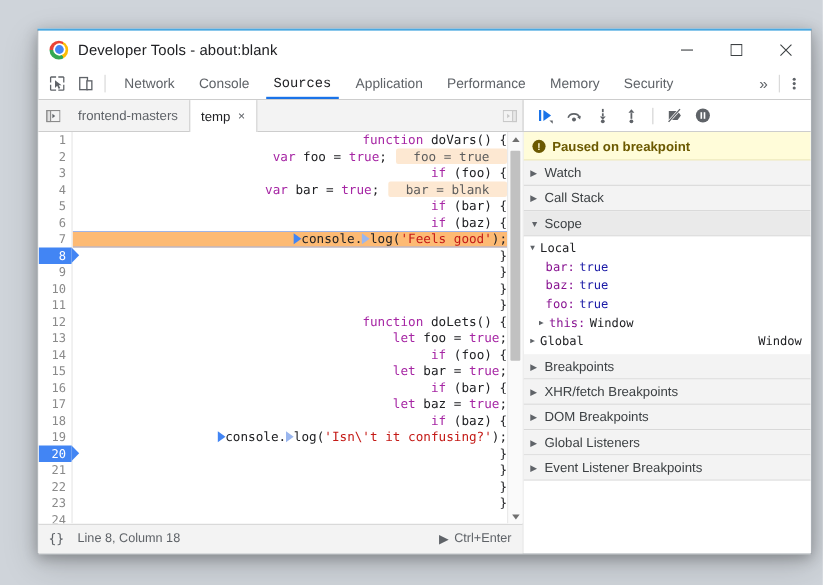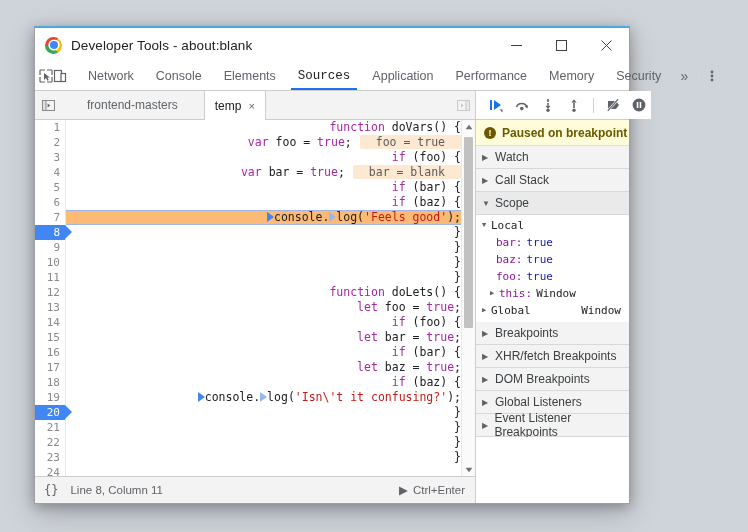--- a/index.html
+++ b/index.html
@@ -4,21 +4,21 @@
 <style>
   html,body{margin:0;padding:0;}
   body{
     width:748px;height:532px;overflow:hidden;
     background:#cfd4da;
     font-family:"Liberation Sans", sans-serif;
     -webkit-font-smoothing:antialiased;
   }
   
   #window{
-    position:absolute;left:34px;top:26px;width:596px;height:478px;
+    position:absolute;left:34px;top:26px;width:704px;height:478px;
     background:#fff;
     border:1px solid #9aa0a6;
     border-top:2px solid #4aa8e0;
     box-shadow:0 3px 12px rgba(0,0,0,.28), 0 10px 30px rgba(0,0,0,.18);
     box-sizing:border-box;
     display:flex;flex-direction:column;
   }
   
   #titlebar{
     height:34px;min-height:34px;display:flex;align-items:center;
@@ -46,21 +46,21 @@
     position:relative;white-space:nowrap;
   }
   .mtab.sel{color:#202124;font-family:Liberation Mono, monospace;}
   .mtab.sel:after{content:"";position:absolute;left:4px;right:4px;bottom:0;height:2px;background:#1a73e8;}
   #tabstrip-right{margin-left:auto;display:flex;align-items:stretch;}
   .chev{display:flex;align-items:center;padding:0 8px;font-size:14px;color:#5f6368;}
   #vsep2{width:1px;background:#d6d6d6;margin:6px 2px;}
   .kebab{display:flex;align-items:center;justify-content:center;width:22px;margin-right:4px;}
   
   #row2{height:28px;min-height:28px;display:flex;background:#fff;border-bottom:1px solid #cdcdcd;}
-  #filetabs{width:440px;min-width:440px;display:flex;align-items:stretch;border-right:1px solid #cdcdcd;position:relative;background:#f3f3f3;gap:16px;}
+  #filetabs{width:440px;min-width:440px;display:flex;align-items:stretch;border-right:1px solid #cdcdcd;position:relative;background:#f3f3f3;}
   #navpanel-btn{width:26px;display:flex;align-items:center;justify-content:center;}
   .ftab{display:flex;align-items:center;padding:0 10px;font-size:12px;color:#5f6368;white-space:nowrap;}
   .ftab.sel{background:#fff;color:#202124;border-left:1px solid #cdcdcd;border-right:1px solid #cdcdcd;margin-bottom:-1px;}
   .ftab .x{margin-left:7px;font-size:11px;color:#5f6368;}
   #ftab-right{margin-left:auto;display:flex;align-items:center;padding-right:5px;}
   #dbgbar{flex:1;display:flex;align-items:center;gap:2px;padding-left:8px;background:#fff;}
   .dbtn{width:24px;height:24px;display:flex;align-items:center;justify-content:center;}
   #dbg-sep{width:1px;height:15px;background:#d0d0d0;margin:0 5px;}
   
   #split{flex:1;display:flex;min-height:0;}
@@ -167,21 +167,20 @@
     </div>
     <div class="tool-icon">
       <svg width="14" height="14" viewBox="0 0 14 14">
         <rect x="1.5" y="1.5" width="7" height="11" fill="none" stroke="#5f6368" stroke-width="1.2"></rect>
         <rect x="8" y="4.5" width="4.5" height="8" fill="#fff" stroke="#5f6368" stroke-width="1.2"></rect>
       </svg>
     </div>
     <div id="tb-sep"></div>
     <div class="mtab">Network</div>
     <div class="mtab">Console</div>
-    <div class="mtab">Elements</div>
     <div class="mtab sel">Sources</div>
     <div class="mtab">Application</div>
     <div class="mtab">Performance</div>
     <div class="mtab">Memory</div>
     <div class="mtab">Security</div>
     <div id="tabstrip-right">
       <div class="chev">»</div>
       <div id="vsep2"></div>
       <div class="kebab">
         <svg width="4" height="14" viewBox="0 0 4 14">
@@ -334,21 +333,21 @@
           </div>
           <div class="sarrow">
             <svg width="8" height="6" viewBox="0 0 8 6">
                 <path d="M4 5.2 L0.6 0.8 L7.4 0.8 Z" fill="#707070"></path>
               </svg>
           </div>
         </div>
       </div>
       <div id="statusbar">
         <div id="fmt-btn">{}</div>
-        <div id="linecol">Line 8, Column 11</div>
+        <div id="linecol">Line 8, Column 18</div>
         <div id="ctrlenter">
           <span>▶</span>
           <span>Ctrl+Enter</span>
         </div>
       </div>
     </div>
 
     <div id="sidebar">
       <div id="paused">
         <span class="warn-i">!</span>

